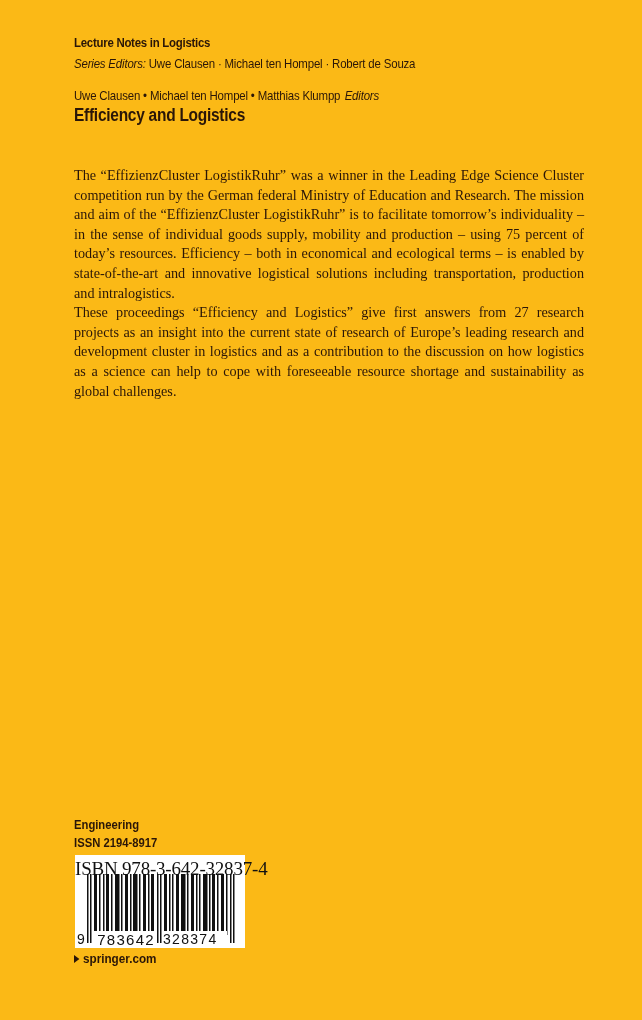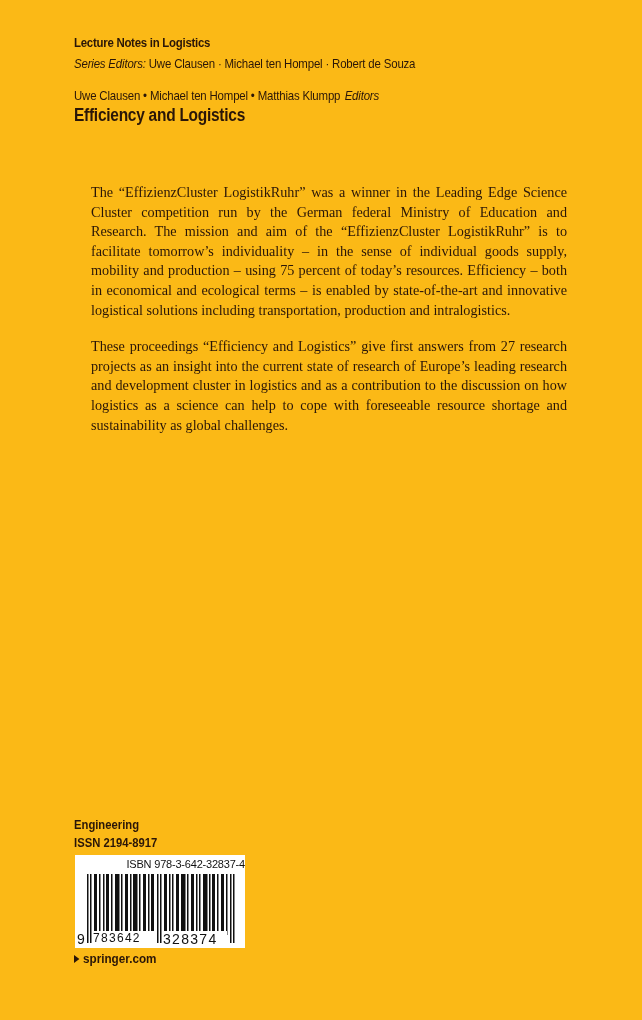--- a/index.html
+++ b/index.html
@@ -72,21 +72,21 @@
   .blurb {
     position: absolute;
     left: 74px;
     top: 166px;
     width: 510px;
     font-size: 14.2px;
     line-height: 19.6px;
     text-align: justify;
   }
   .blurb p {
-    margin: 17px;
+    margin: 0;
   }
   .subject {
     position: absolute;
     left: 74px;
     top: 818px;
     font-size: 12.5px;
     font-weight: bold;
     transform: scaleX(0.9);
     transform-origin: left center;
     white-space: nowrap;
@@ -107,25 +107,26 @@
     top: 855px;
     width: 170px;
     height: 93px;
     background: #ffffff;
   }
   .isbn-text {
     position: absolute;
     left: 0;
     top: 3px;
     width: 170px;
-    text-align: right;
-    font-size: 11px;
+    text-align: center;
+    font-size: 19px;
     color: #111;
     letter-spacing: -0.2px;
     white-space: nowrap;
+    font-family: Liberation Serif, serif;
   }
   .barcode-svg {
     position: absolute;
     left: 0;
     top: 0;
   }
   .springer-link {
     position: absolute;
     left: 74px;
     top: 951px;
@@ -212,19 +213,19 @@
       <rect x="137" y="19" width="3" height="61"></rect>
       <rect x="142" y="19" width="1.5" height="61"></rect>
       <rect x="146" y="19" width="3" height="61"></rect>
       <rect x="151" y="19" width="1.5" height="61"></rect>
 
       <rect x="155" y="19" width="1.5" height="69"></rect>
       <rect x="158" y="19" width="1.5" height="69"></rect>
     </g>
   </svg>
   <div style="position:absolute;left:2px;top:76px;font-family:'Liberation Sans',sans-serif;font-size:14px;color:#111;">9</div>
-  <div style="position:absolute;left:18px;top:76px;width:62px;background:#fff;font-family:'Liberation Sans',sans-serif;font-size:12px;letter-spacing:1.3px;color:#111;text-align:left;">783642</div>
+  <div style="position:absolute;left:18px;top:76px;width:62px;background:#fff;font-family:'Liberation Sans',sans-serif;font-size:15px;letter-spacing:1.3px;color:#111;text-align:right;">783642</div>
   <div style="position:absolute;left:88px;top:76px;width:64px;background:#fff;font-family:'Liberation Sans',sans-serif;font-size:14px;letter-spacing:1.3px;color:#111;text-align:left;">328374</div>
 </div>
 
 <a class="springer-link sans">
   <span class="arrow"></span><span>springer.com</span>
 </a>
 
 </body></html>

